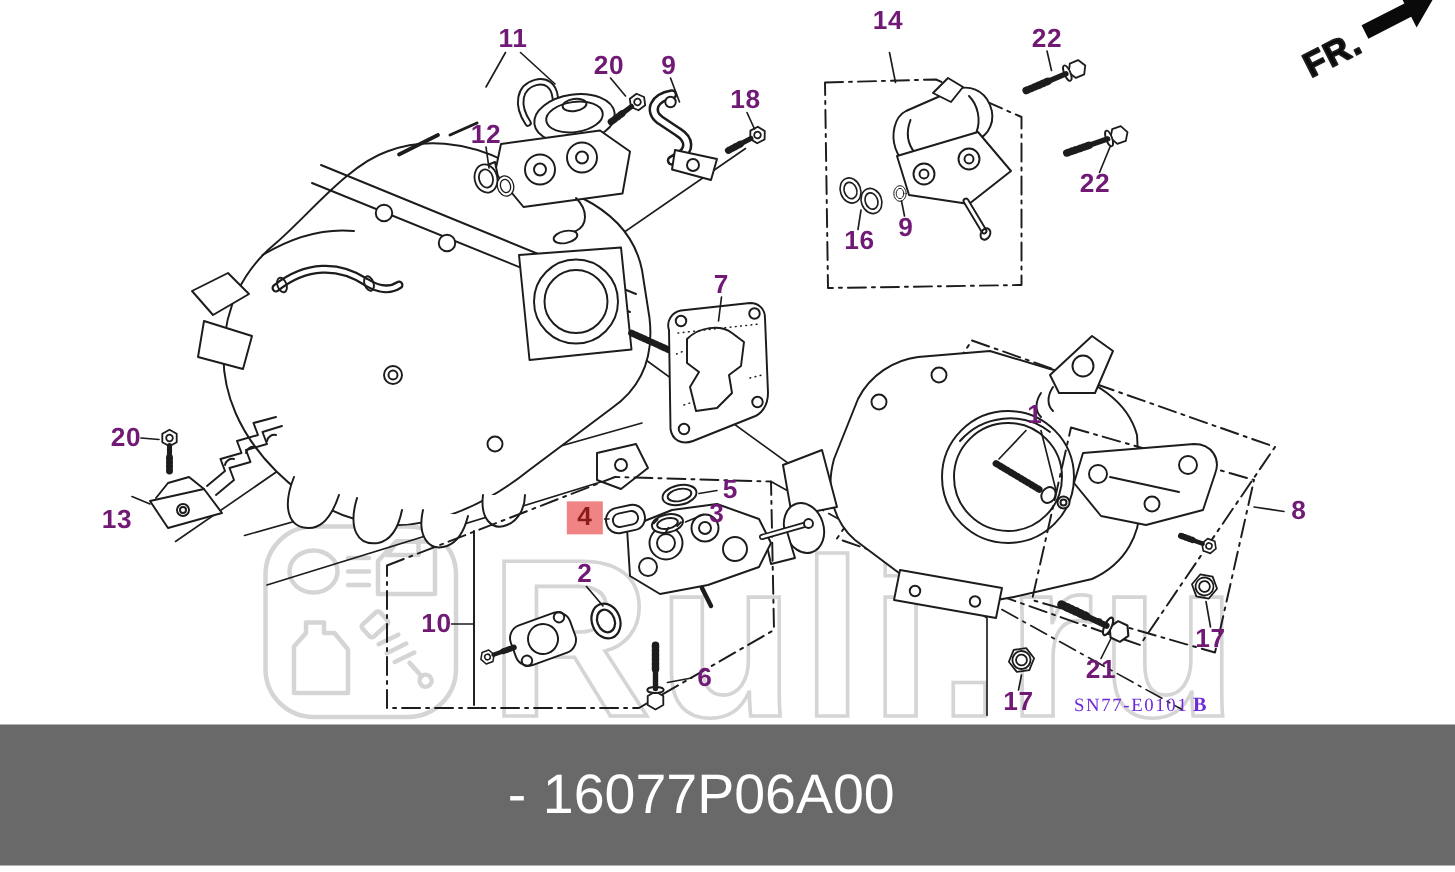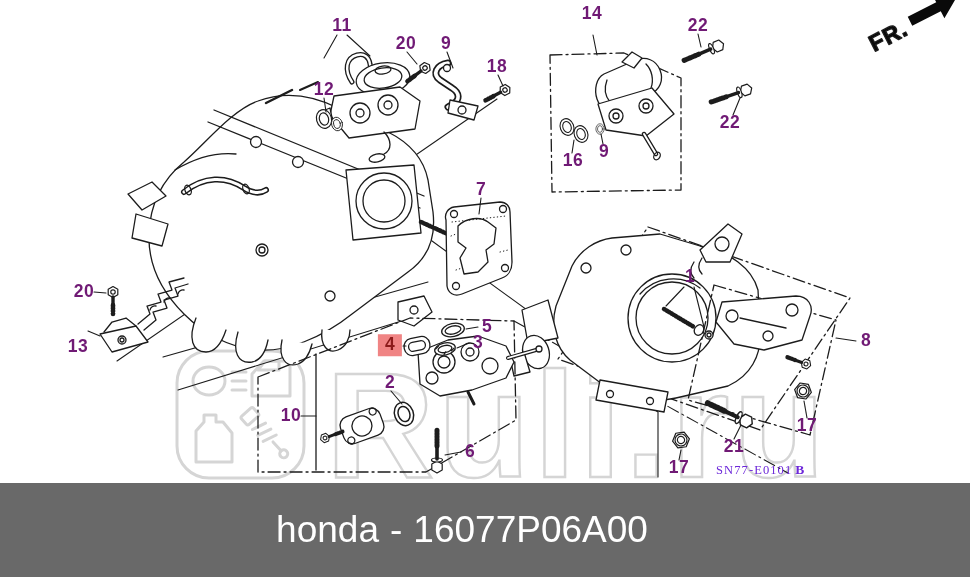--- a/index.html
+++ b/index.html
@@ -321,18 +321,17 @@
     <div class="callout" style="left:734px;top:447px">21</div>
     <div class="callout" style="left:679px;top:468px">17</div>
     <div class="callout" style="left:470px;top:452px">6</div>
   </div>
 
   <div class="drawing-code">
     <span>SN77-E0101</span><span class="suffix">B</span>
   </div>
 
   <div class="footer">
-    <span>honda</span>
     <span class="sep">-</span>
     <span>16077P06A00</span>
     <span class="gap"></span>
   </div>
 </div>
 
 </body></html>

